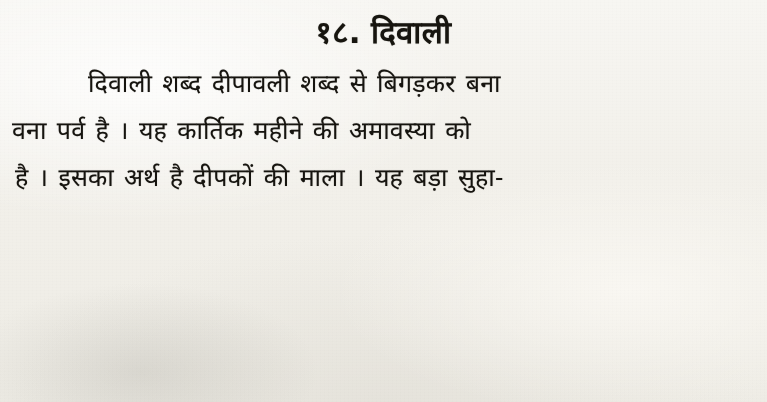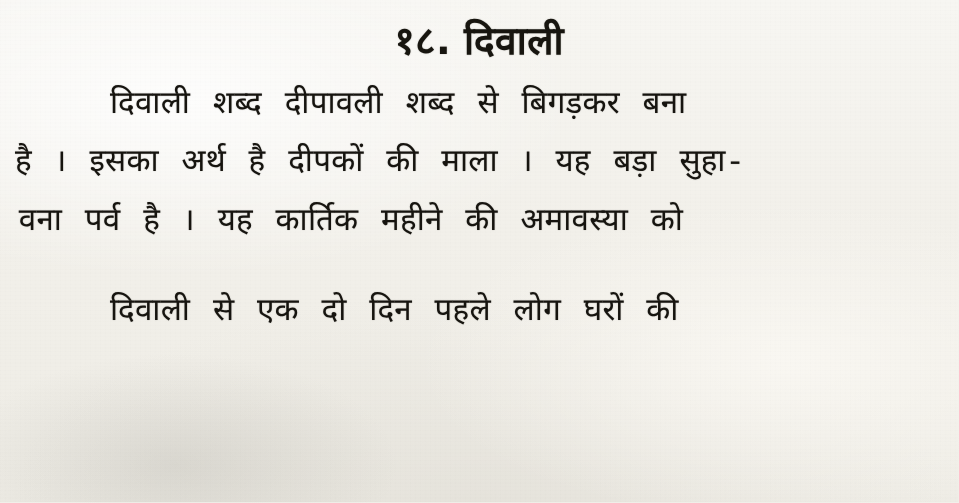--- a/index.html
+++ b/index.html
@@ -67,21 +67,21 @@
     margin: 6px 0 2px 0;
     text-shadow: 0 0 1px rgba(20,18,12,0.35);
   }
   #heading .hnum {
     margin-right: 10px;
   }
 
   
   .para {
     color: #16140f;
-    font-family: Liberation Mono, monospace;
+    font-family: Liberation Sans, sans-serif;
     font-size: 25px;
     line-height: 47px;
     letter-spacing: 0.2px;
     word-spacing: 3px;
     text-shadow: 0 0 1px rgba(20,18,12,0.30);
   }
   .para .line {
     white-space: nowrap;
     display: block;
   }
@@ -109,22 +109,21 @@
   <div id="scan-smudge"></div>
 
   <div id="content">
 
     <h1 id="heading">
       <span class="hnum">१८.</span><span>दिवाली</span>
     </h1>
 
     <p class="para" id="para-1">
       <span class="line indent">दिवाली शब्द दीपावली  शब्द से  बिगड़कर बना</span>
+      <span class="line">वना  पर्व  है ।  यह   कार्तिक  महीने   की   अमावस्या  को</span>
       <span class="line">है । इसका  अर्थ है  दीपकों  की  माला । यह  बड़ा सुहा-</span>
-      <span class="line">वना  पर्व  है ।  यह   कार्तिक  महीने   की   अमावस्या  को</span>
     </p>
 
     <p class="para" id="para-2">
-      <span class="line indent">दिवाली से   एक  दो  दिन  पहले लोग   घरों  की</span>
     </p>
 
   </div>
 </div>
 
 </body></html>

